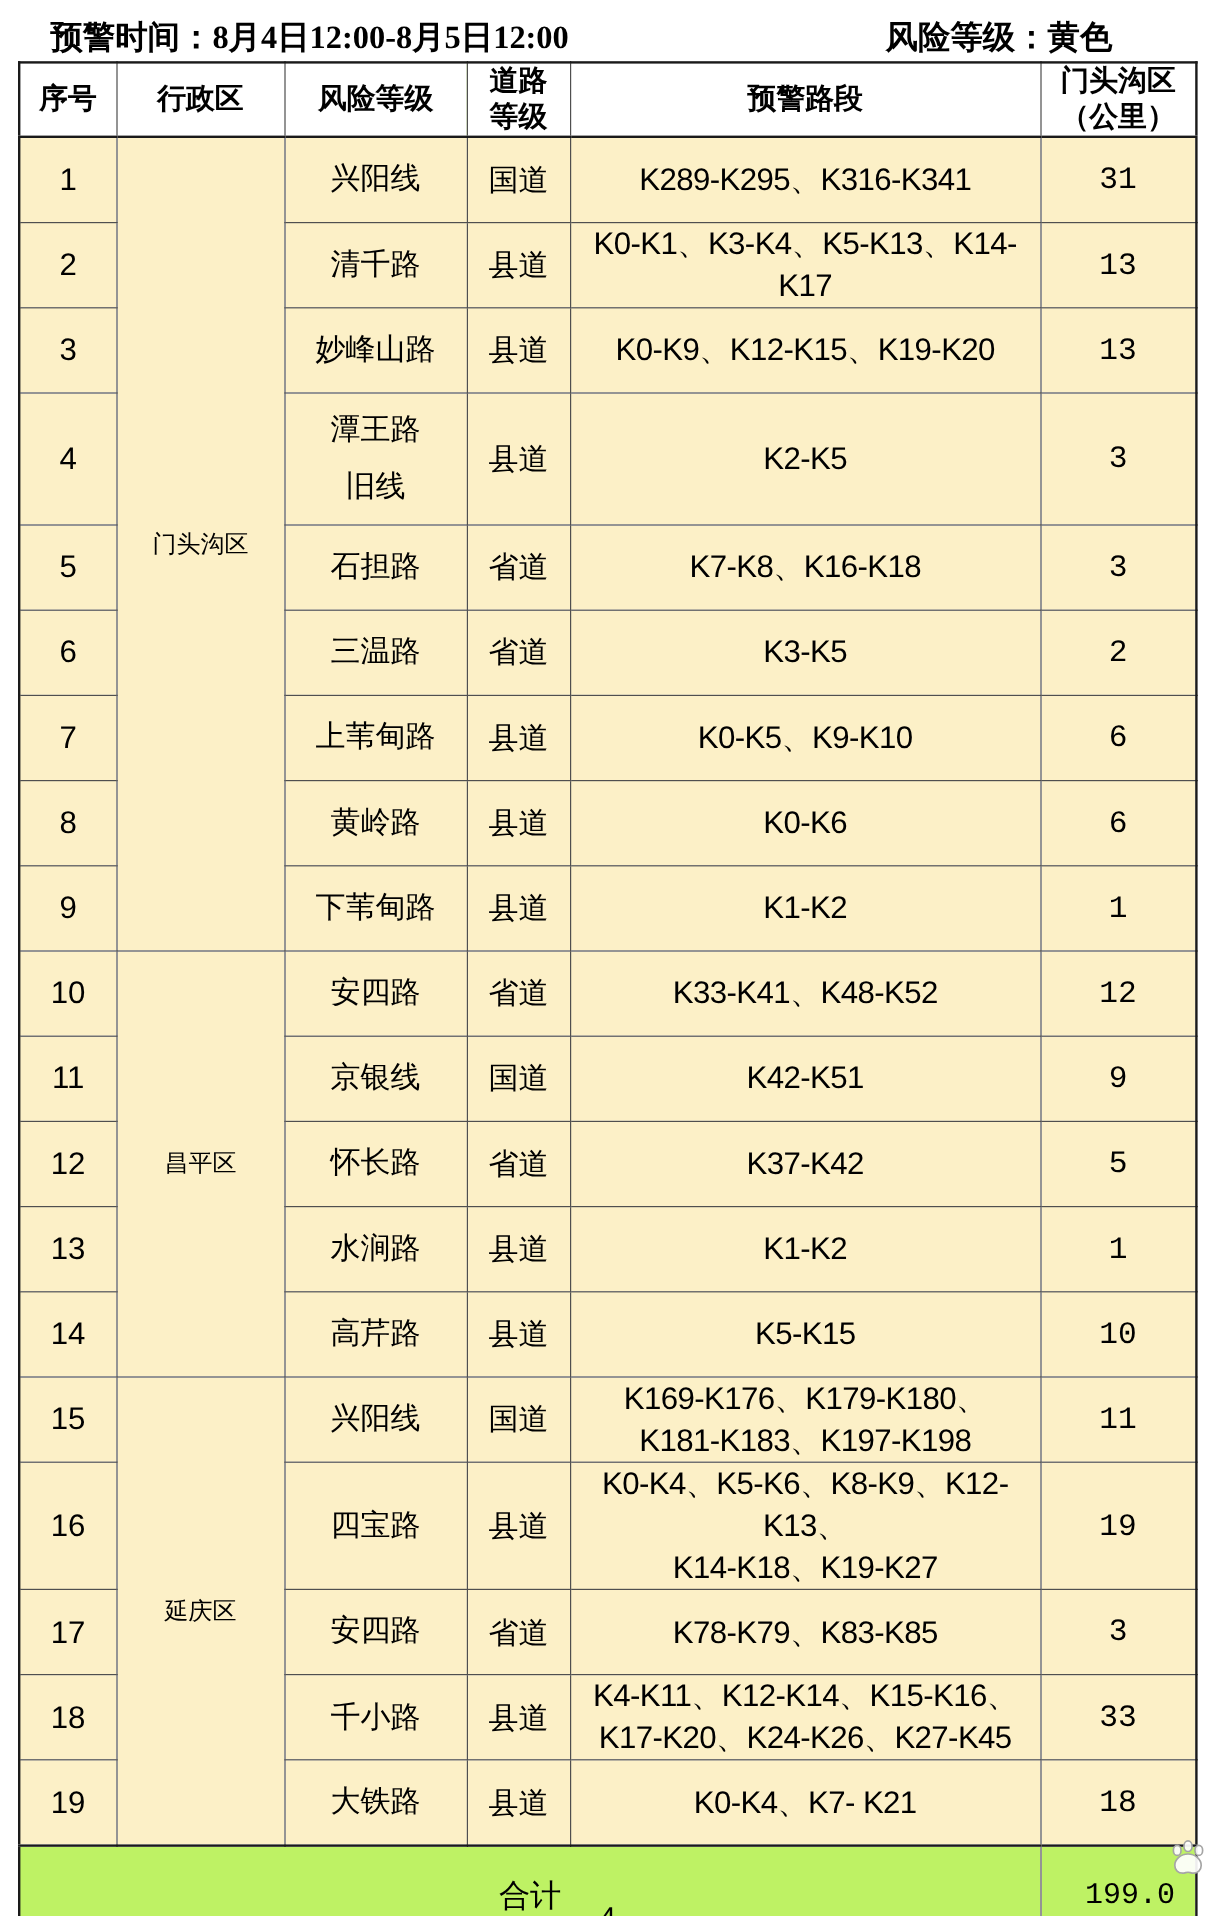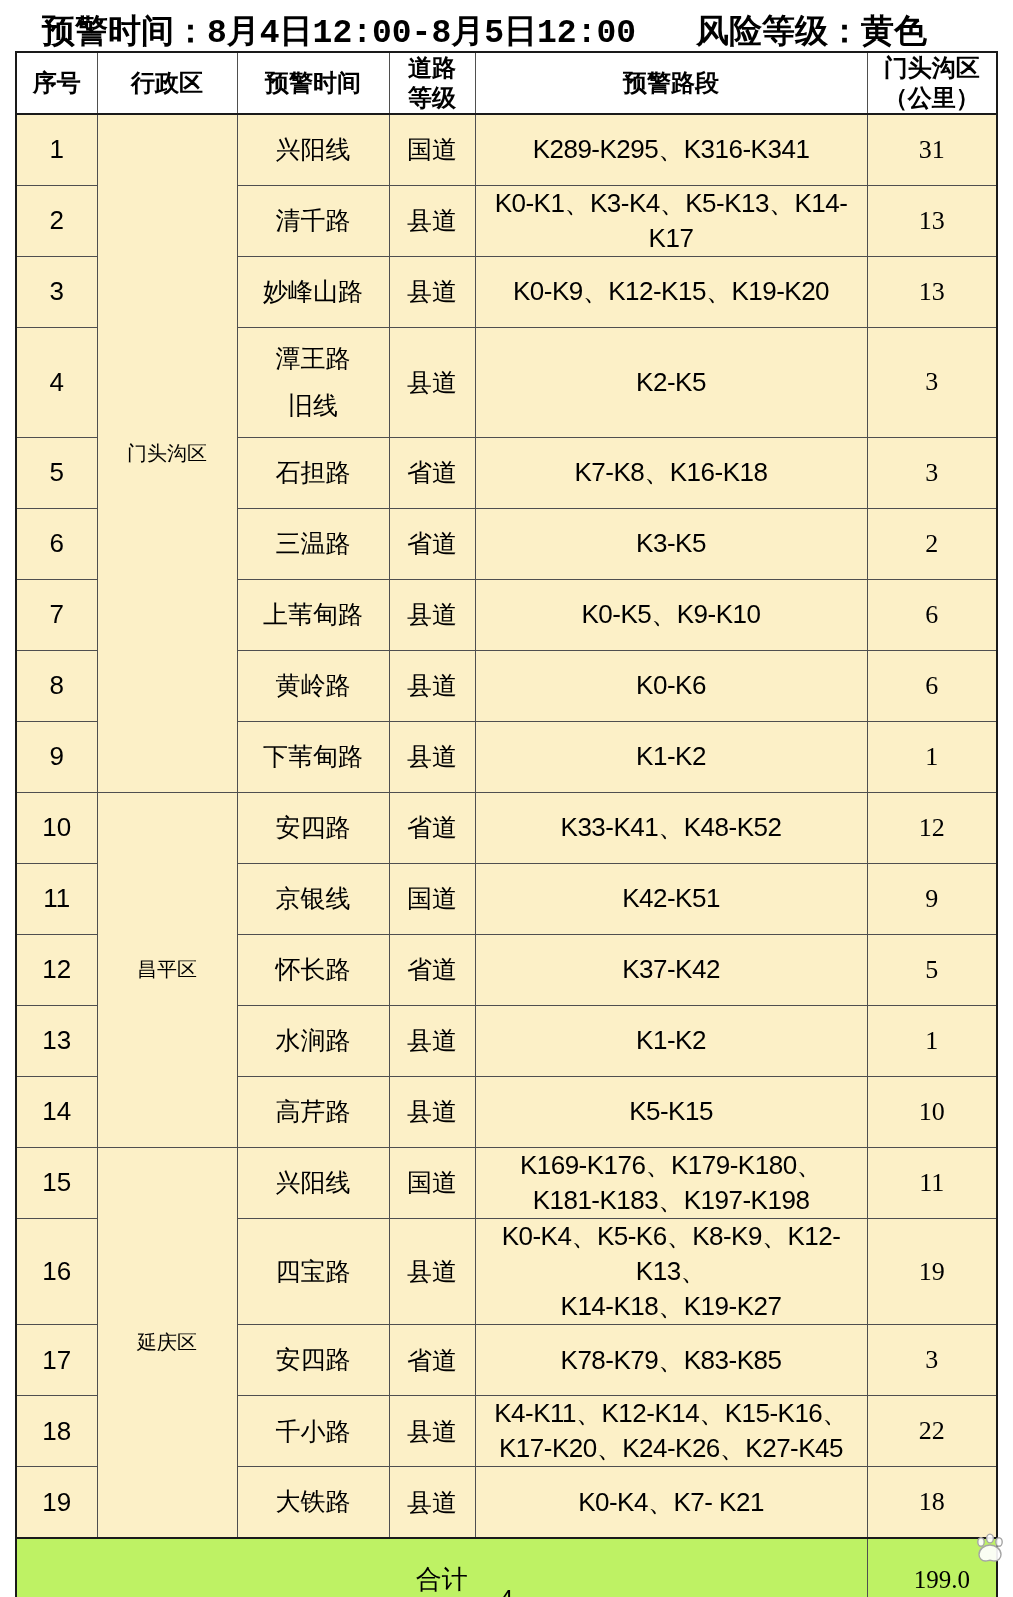--- a/index.html
+++ b/index.html
@@ -2,21 +2,21 @@
 <html><head>
 <meta charset="utf-8">
 <style>
   * { margin: 0; padding: 0; box-sizing: border-box; }
   html, body { width: 1013px; height: 1597px; background: #ffffff; overflow: hidden;
     font-family: "Liberation Serif", "DejaVu Serif", serif; color: #000; }
   .page { position: relative; width: 1013px; height: 1597px; background: #fff; overflow: hidden; }
 
   .title-bar { position: absolute; top: 12px; left: 0; width: 1013px; height: 38px;
     display: flex; justify-content: space-between; align-items: center;
-    padding: 0 86px 0 42px; font-size: 33px; font-weight: bold; font-family: Liberation Mono, monospace; }
+    padding: 0 86px 0 42px; font-size: 27px; font-weight: bold; }
 
   table.warning-table { position: absolute; top: 51px; left: 15px; width: 981px;
     border-collapse: collapse; table-layout: fixed; }
   table.warning-table td, table.warning-table th {
     border: 1px solid #4f4f4f; text-align: center; vertical-align: middle;
     white-space: pre-line; overflow: hidden; }
   table.warning-table { border: 2px solid #1a1a1a; }
 
   col.c1 { width: 81px; }  col.c2 { width: 140px; } col.c3 { width: 152px; }
   col.c4 { width: 86px; }  col.c5 { width: 392px; } col.c6 { width: 130px; }
@@ -26,21 +26,21 @@
     border-bottom: 2px solid #1a1a1a; background: #fff; }
 
   tr.data-row { height: 71px; background: #fcf0c7; }
   tr.data-row.tall { height: 110px; }
   td.c-no { font-family: "Liberation Sans", "DejaVu Sans", sans-serif; font-size: 26px; }
   td.c-district { font-size: 20px; background: #fcf0c7; }
   td.c-road { font-size: 25px; line-height: 1.9; }
   td.c-grade { font-size: 25px; }
   td.c-sec { font-family: "Liberation Sans", "DejaVu Sans", sans-serif; font-size: 26px;
     line-height: 1.35; letter-spacing: -0.5px; }
-  td.c-km { font-family: Liberation Serif, serif; font-size: 26px; margin-top: 36px; }
+  td.c-km { font-family: Liberation Mono, monospace; font-size: 26px; margin-top: 36px; }
 
   tr.total-row { height: 84px; background: #bef264; }
   tr.total-row td { border-top: 2px solid #1a1a1a; font-size: 26px; }
   tr.total-row td.c-km { font-size: 25px; padding-left: 20px; }
 
   .watermark { position: absolute; right: 6px; top: 1532px; display: flex;
     align-items: center; gap: 2px; pointer-events: none; }
   .watermark .wm-text { font-size: 31px; font-weight: bold; color: rgba(255,255,255,0.92);
     letter-spacing: 2px;
     text-shadow: 0 0 1px #9a9a9a, 1px 1px 0 #a8a8a8, -1px -1px 0 #bbb, 1px -1px 0 #b5b5b5, -1px 1px 0 #b5b5b5; }
@@ -65,21 +65,21 @@
         <col class="c2">
         <col class="c3">
         <col class="c4">
         <col class="c5">
         <col class="c6">
       </colgroup>
     <tbody>
       <tr class="head-row">
         <th>序号</th>
         <th>行政区</th>
-        <th>预警时间</th>
+        <th>风险等级</th>
         <th>道路
 等级</th>
         <th>预警路段</th>
         <th>门头沟区
 （公里）</th>
       </tr>
 
       <tr class="data-row">
         <td class="c-no">1</td>
         <td class="c-district" rowspan="9">门头沟区</td>
@@ -206,21 +206,21 @@
         <td class="c-grade">省道</td>
         <td class="c-sec">K78-K79、K83-K85</td>
         <td class="c-km">3</td>
       </tr>
       <tr class="data-row">
         <td class="c-no">18</td>
         <td class="c-road">千小路</td>
         <td class="c-grade">县道</td>
         <td class="c-sec">K4-K11、K12-K14、K15-K16、
 K17-K20、K24-K26、K27-K45</td>
-        <td class="c-km">22</td>
+        <td class="c-km">33</td>
       </tr>
       <tr class="data-row">
         <td class="c-no">19</td>
         <td class="c-road">大铁路</td>
         <td class="c-grade">县道</td>
         <td class="c-sec">K0-K4、K7- K21</td>
         <td class="c-km">18</td>
       </tr>
 
       <tr class="total-row">

